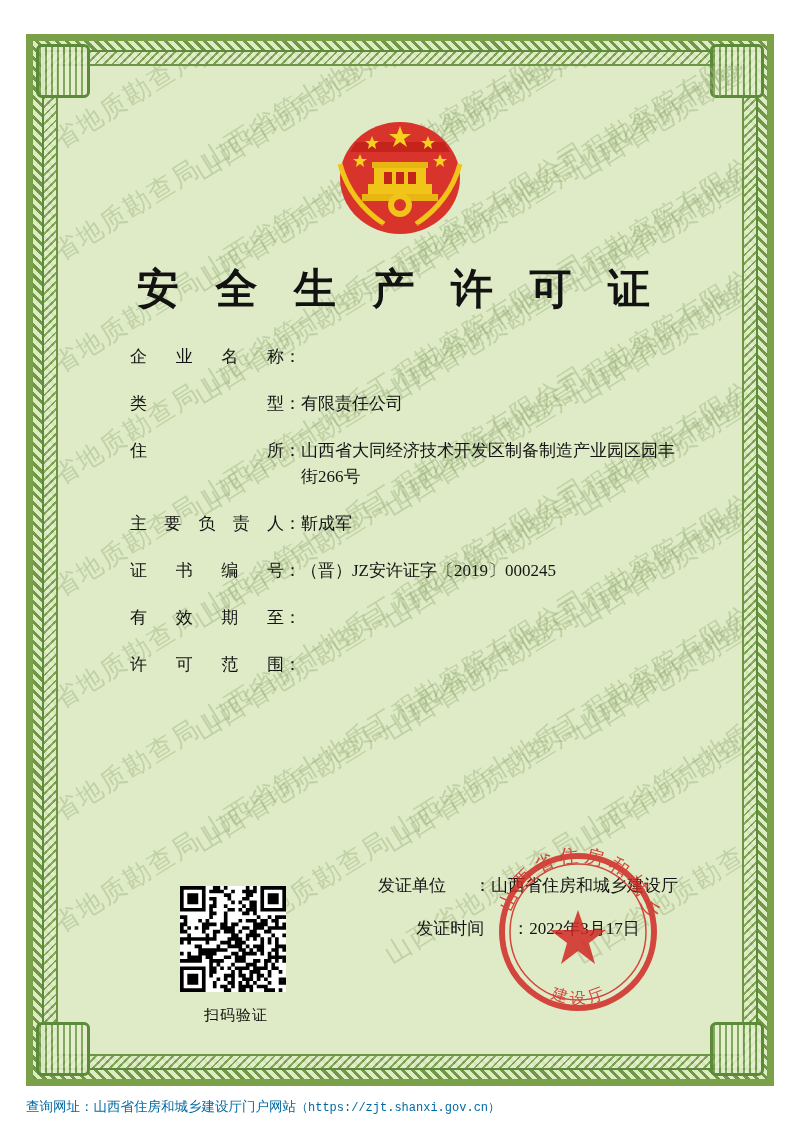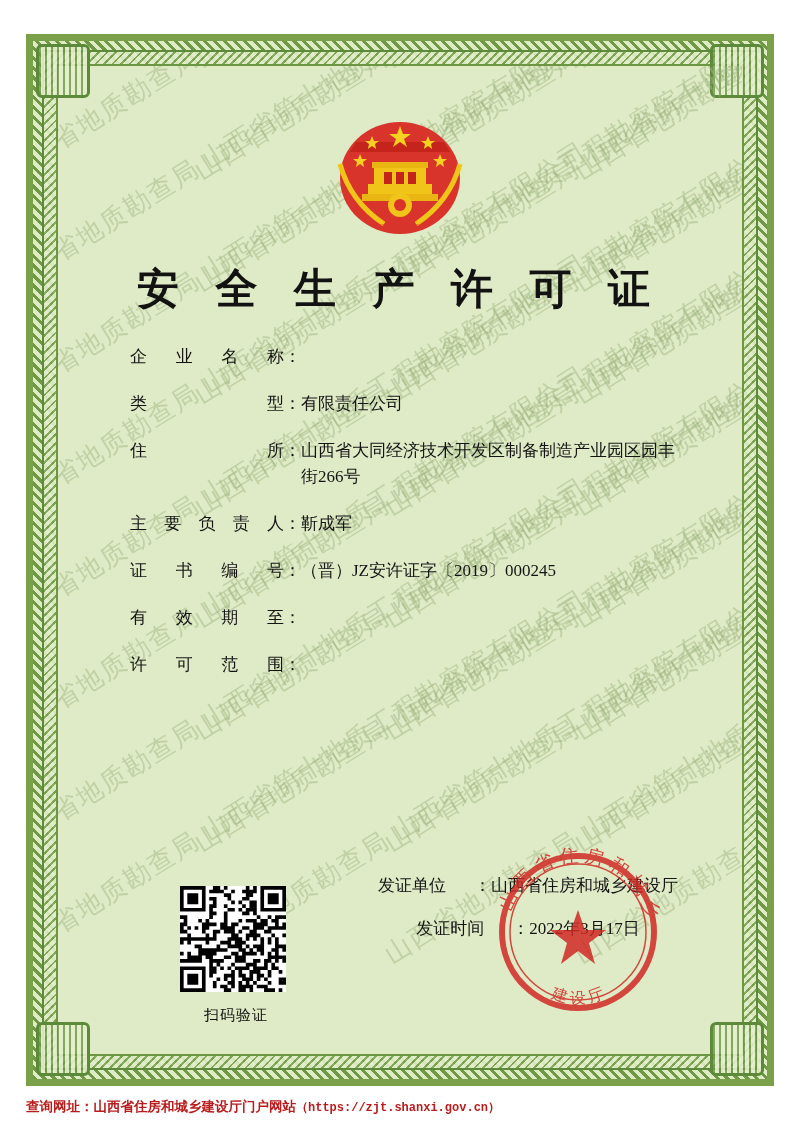--- a/index.html
+++ b/index.html
@@ -214,23 +214,22 @@
   }
 
   
   .footer {
     position: absolute;
     left: 26px;
     top: 1098px;
     width: 744px;
     font-family: "Liberation Serif", serif;
     font-size: 13.5px;
-    color: #b91c1c;
+    color: #0369a1;
     white-space: nowrap;
-    font-weight: bold;
   }
   .footer .url {
     font-family: "Liberation Mono", monospace;
     font-size: 12px;
   }
 </style>
 </head>
 <body>
 
 <div class="page">

